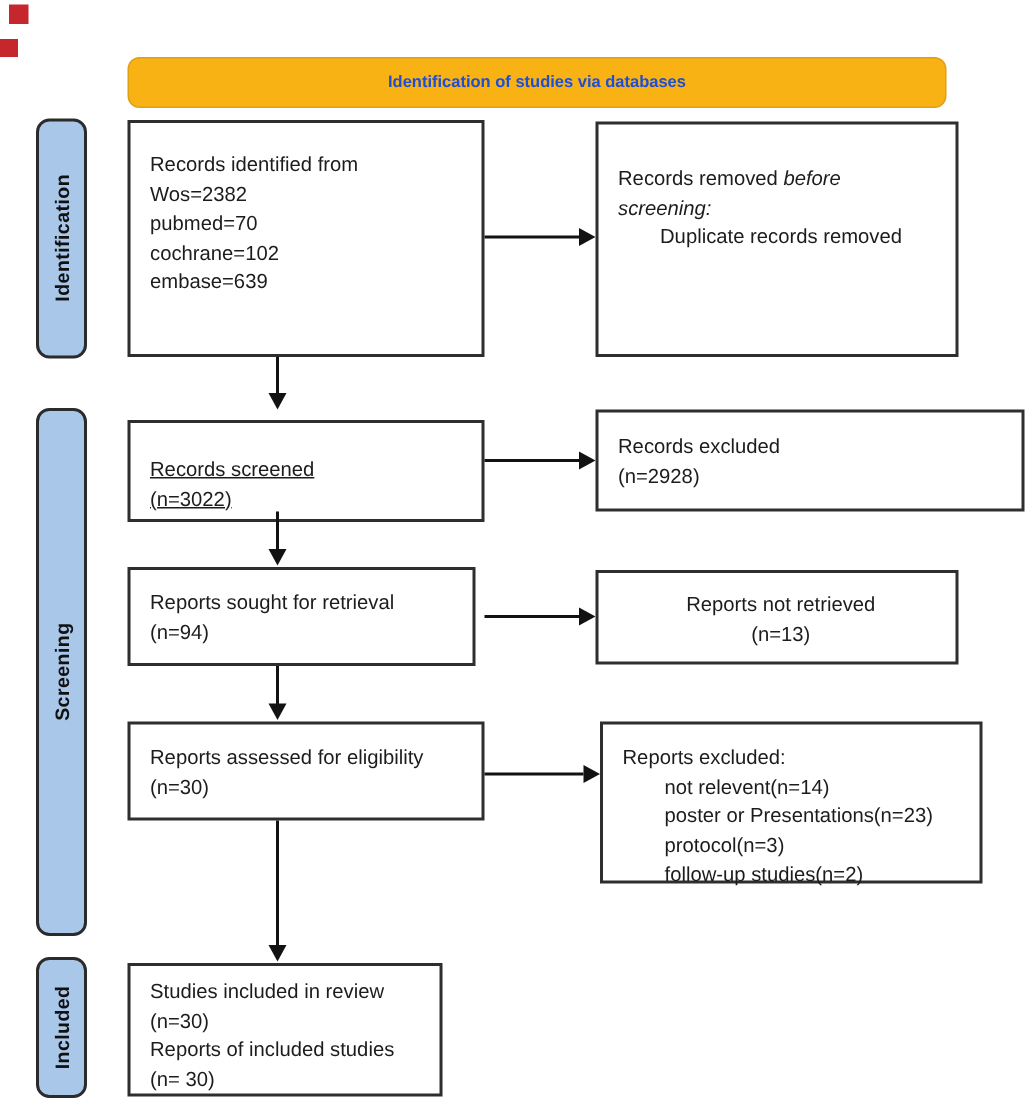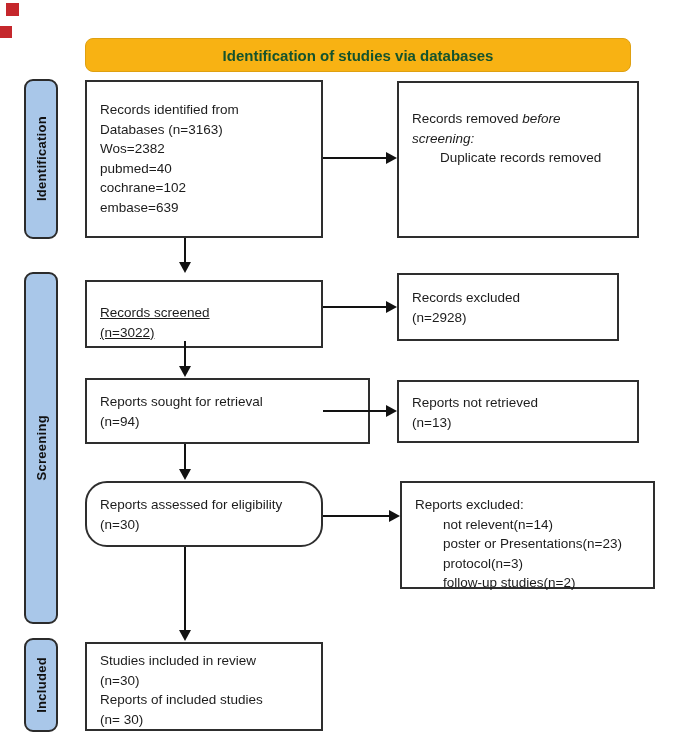--- a/index.html
+++ b/index.html
@@ -4,21 +4,21 @@
 <style>
   html,body{margin:0;padding:0;background:#ffffff;}
   #canvas{
     position:relative;width:688px;height:737px;background:#ffffff;overflow:hidden;
     font-family:"Liberation Sans",sans-serif;color:#1c1c1c;
   }
   .banner{
     position:absolute;left:85px;top:38px;width:546px;height:34px;
     background:#F8B213;border:1px solid #DFA011;border-radius:8px;
     display:flex;align-items:center;justify-content:center;
-    font-weight:bold;font-size:15px;color:#14532d;box-sizing:border-box;
+    font-weight:bold;font-size:11px;color:#1d4ed8;box-sizing:border-box;
   }
   .side{
     position:absolute;left:24px;width:34px;background:#A9C7E9;
     border:2px solid #2b2b2b;border-radius:9px;box-sizing:border-box;
     display:flex;align-items:center;justify-content:center;
   }
   .side span{
     writing-mode:vertical-rl;transform:rotate(180deg);
     font-weight:bold;font-size:13px;color:#111;letter-spacing:0.3px;white-space:nowrap;
   }
@@ -56,64 +56,63 @@
   </div>
   <div class="side" style="top:272px;height:352px;">
     <span>Screening</span>
   </div>
   <div class="side" style="top:638px;height:94px;">
     <span>Included</span>
   </div>
 
   <div class="box" style="left:85px;top:80px;width:238px;height:158px;padding-top:18px;">
     <div>Records identified from</div>
-    <div>Databases (n=3163)</div>
     <div>Wos=2382</div>
-    <div>pubmed=40</div>
+    <div>pubmed=70</div>
     <div>cochrane=102</div>
     <div>embase=639</div>
   </div>
 
   <div class="box" style="left:397px;top:81px;width:242px;height:157px;padding-top:26px;">
     <div><span>Records removed </span><i>before</i></div>
     <div><i>screening:</i></div>
     <div class="indent">Duplicate records removed</div>
   </div>
 
   <div class="box" style="left:85px;top:280px;width:238px;height:68px;padding-top:21px;text-decoration:underline;">
     <div>Records screened</div>
     <div>(n=3022)</div>
   </div>
-  <div class="box" style="left:397px;top:273px;width:222px;height:68px;padding-top:13px;">
+  <div class="box" style="left:397px;top:273px;width:286px;height:68px;padding-top:13px;">
     <div>Records excluded</div>
     <div>(n=2928)</div>
   </div>
 
-  <div class="box" style="left:85px;top:378px;width:285px;height:66px;padding-top:12px;">
+  <div class="box" style="left:85px;top:378px;width:232px;height:66px;padding-top:12px;">
     <div>Reports sought for retrieval</div>
     <div>(n=94)</div>
   </div>
-  <div class="box" style="left:397px;top:380px;width:242px;height:63px;padding-top:11px;">
+  <div class="box" style="left:397px;top:380px;width:242px;height:63px;padding-top:11px;text-align:center;">
     <div>Reports not retrieved</div>
     <div>(n=13)</div>
   </div>
 
-  <div class="box" style="left:85px;top:481px;width:238px;height:66px;padding-top:12px;border-radius:22px;">
+  <div class="box" style="left:85px;top:481px;width:238px;height:66px;padding-top:12px;">
     <div>Reports assessed for eligibility</div>
     <div>(n=30)</div>
   </div>
   <div class="box" style="left:400px;top:481px;width:255px;height:108px;padding-top:12px;">
     <div>Reports excluded:</div>
     <div class="indent">not relevent(n=14)</div>
     <div class="indent">poster or Presentations(n=23)</div>
     <div class="indent">protocol(n=3)</div>
     <div class="indent">follow-up studies(n=2)</div>
   </div>
 
-  <div class="box" style="left:85px;top:642px;width:238px;height:89px;padding-top:7px;">
+  <div class="box" style="left:85px;top:642px;width:210px;height:89px;padding-top:7px;">
     <div>Studies included in review</div>
     <div>(n=30)</div>
     <div>Reports of included studies</div>
     <div>(n= 30)</div>
   </div>
 
   <div class="vline" style="left:184px;top:238px;height:25px;"></div>
   <div class="head-down" style="left:179px;top:262px;"></div>
 
   <div class="vline" style="left:184px;top:341px;height:26px;"></div>

